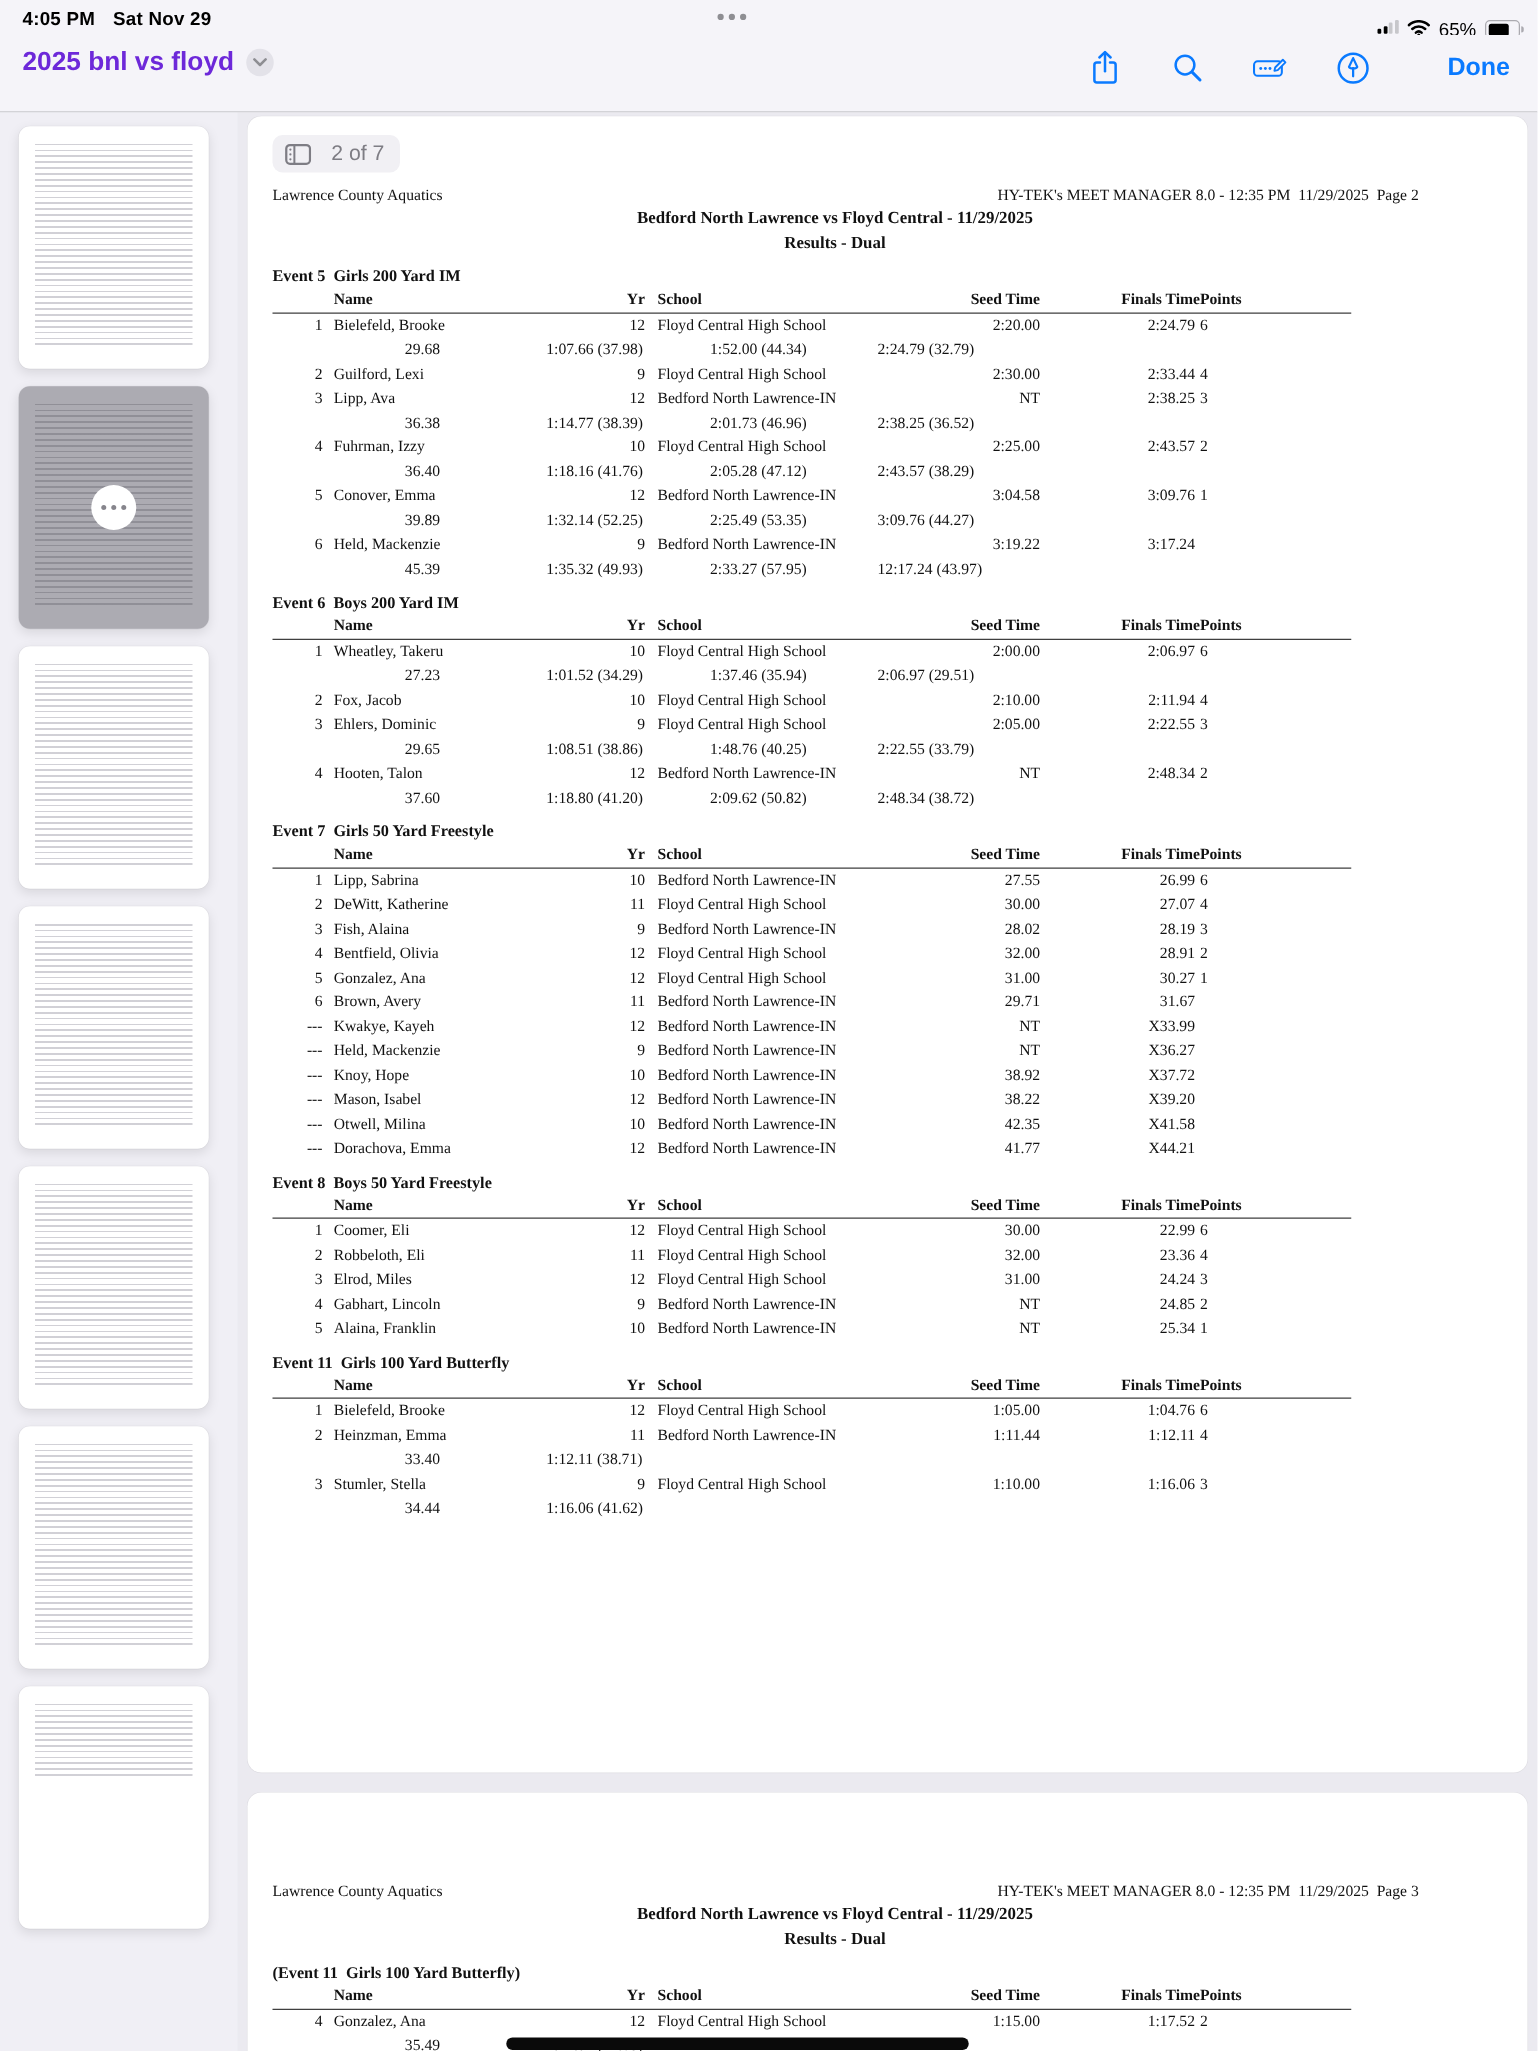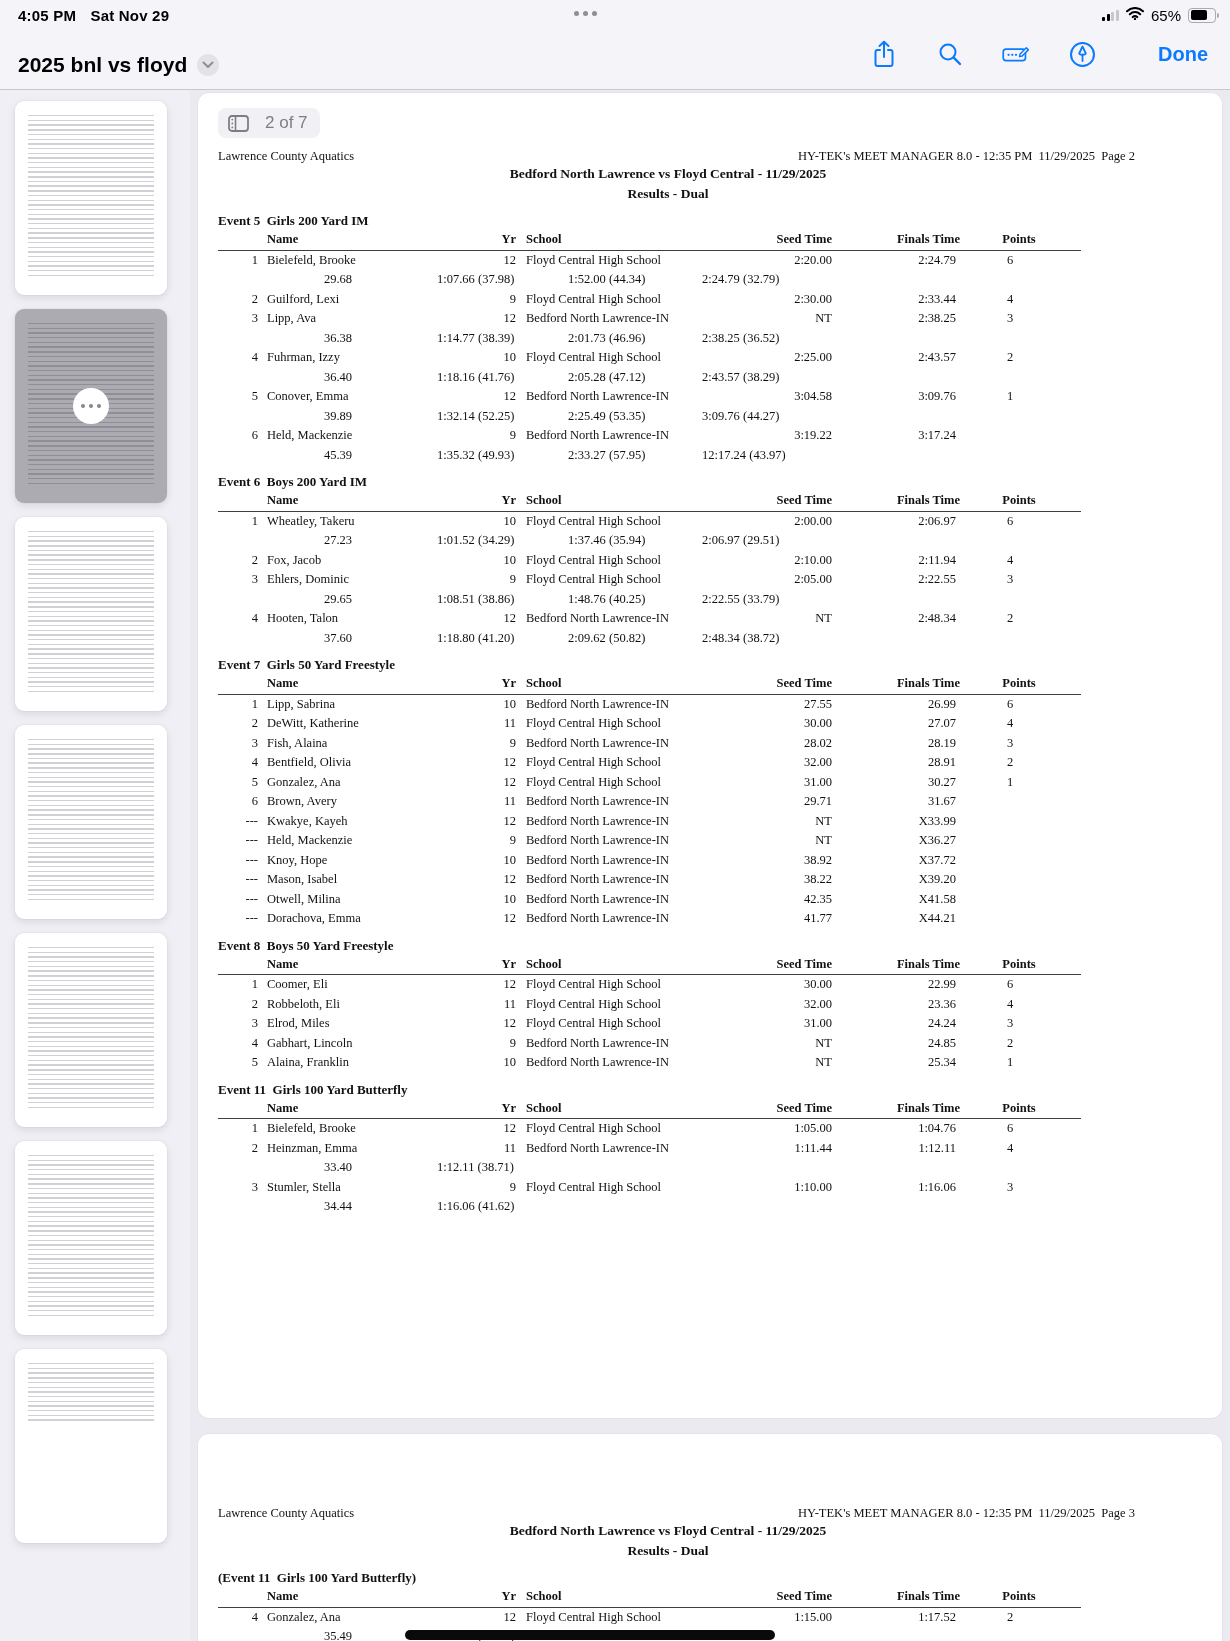--- a/index.html
+++ b/index.html
@@ -7,34 +7,34 @@
     width:1230px;height:1641px;position:relative;overflow:hidden;
     background:#f5f4f9;font-family:"Liberation Sans",sans-serif;
     -webkit-font-smoothing:antialiased;
   }
   
   .statusbar{position:absolute;left:0;top:0;width:100%;height:28px;}
   .sb-left{position:absolute;left:18px;top:7px;font-size:15px;font-weight:700;color:#000;letter-spacing:.2px;}
   .sb-left .date{font-weight:600;margin-left:10px;}
   .sb-dots{position:absolute;left:574px;top:11px;display:flex;gap:4px;}
   .sb-dots i{width:5px;height:5px;border-radius:50%;background:#8e8e93;display:block;}
-  .sb-right{position:absolute;right:14px;top:6px;display:flex;align-items:center;gap:7px;}
+  .sb-right{position:absolute;right:14px;top:16px;display:flex;gap:7px;}
   .cell-bars{display:flex;align-items:flex-end;gap:1.5px;height:11px;}
   .cell-bars i{width:3px;border-radius:1px;background:#000;display:block;}
   .cell-bars i:nth-child(1){height:4px;}
   .cell-bars i:nth-child(2){height:6.5px;}
   .cell-bars i:nth-child(3){height:9px;background:#c7c7cb;}
   .cell-bars i:nth-child(4){height:11px;background:#c7c7cb;}
   .batt-pct{font-size:15px;font-weight:500;color:#000;}
   .battery{position:relative;width:26px;height:13px;border:1px solid rgba(60,60,67,.4);border-radius:4px;}
   .battery .lvl{position:absolute;left:1.5px;top:1.5px;bottom:1.5px;width:65%;background:#000;border-radius:2px;}
   .battery .nub{position:absolute;right:-3.5px;top:4px;width:2px;height:5px;background:rgba(60,60,67,.4);border-radius:0 2px 2px 0;}
   
   .toolbar{position:absolute;left:0;top:28px;width:100%;height:61px;border-bottom:1px solid #c8c7cc;background:#f5f4f9;}
-  .doc-title{position:absolute;left:18px;top:25px;font-size:21px;font-weight:700;color:#000000;display:flex;align-items:center;gap:10px;}
+  .doc-title{position:absolute;left:18px;top:10px;font-size:21px;font-weight:700;color:#6d28d9;display:flex;align-items:center;gap:10px;}
   .chev-btn{width:22px;height:22px;border-radius:50%;background:#e3e2e9;display:flex;align-items:center;justify-content:center;}
   .tb-actions{position:absolute;right:22px;top:12px;display:flex;align-items:center;gap:38px;}
   .tb-icon{width:28px;height:28px;display:flex;align-items:center;justify-content:center;}
   .done{font-size:20px;font-weight:700;color:#0a7aff;margin-left:24px;}
   
   .appbody{position:absolute;left:0;top:90px;width:1230px;height:1551px;background:#ebeaf0;overflow:hidden;}
   .sidebar{position:absolute;left:0;top:0;width:190px;height:100%;background:#f0eff5;}
   .thumb{position:absolute;left:15px;width:152px;height:194px;background:#fff;border-radius:9px;
     box-shadow:0 3px 9px rgba(0,0,0,.10),0 0 0 0.5px rgba(0,0,0,.05);}
   .thumb .mini{position:absolute;left:13px;right:13px;top:14px;bottom:16px;
@@ -62,21 +62,21 @@
   .ev-title{font-weight:700;font-size:13px;margin:9px 0 1px;white-space:pre;}
   .thead,.row{display:grid;grid-template-columns:40px 212px 48px 184px 132px 126px auto;
     font-size:12.5px;line-height:19.5px;white-space:pre;}
   .thead{font-weight:700;border-bottom:1.5px solid #3f3f3f;}
   .c-rank{text-align:right;}
   .c-name{padding-left:9px;overflow:hidden;}
   .c-yr{text-align:right;padding-right:2px;}
   .c-school{padding-left:8px;overflow:hidden;}
   .c-seed{text-align:right;padding-right:2px;}
   .c-finals{text-align:right;padding-right:4px;}
-  .c-pts{text-align:center;padding-right:21px;}
+  .c-pts{text-align:left;padding-right:21px;}
   .thead .c-finals{padding-right:0;}
   .thead .c-pts{padding-right:3px;}
   .srow{position:relative;height:19.5px;font-size:12.5px;line-height:19.5px;white-space:pre;}
   .srow span{position:absolute;top:0;}
   .srow .s1{left:0;width:134px;text-align:right;}
   .srow .s2{left:219px;}
   .srow .s3{left:350px;}
   .srow .s4{left:484px;}
   .marker{position:absolute;left:207px;top:196px;width:370px;height:10px;border-radius:5px;background:#0a0a0a;}
   .icon-blue{color:#0a7aff;}

